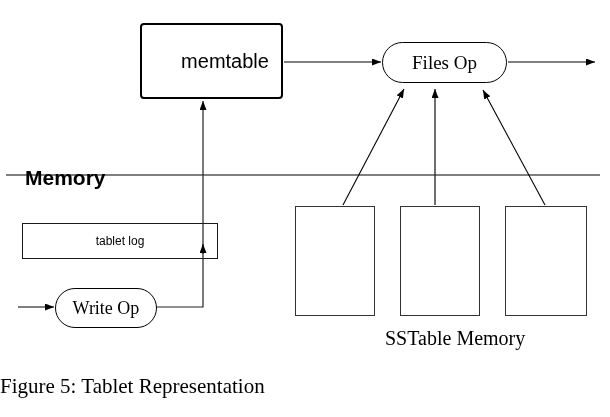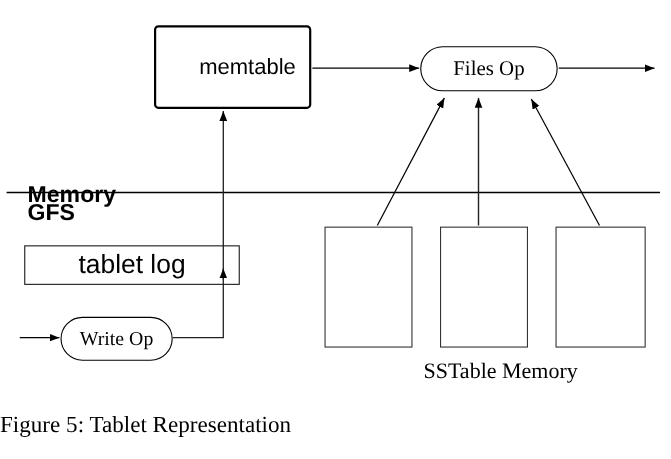--- a/index.html
+++ b/index.html
@@ -48,21 +48,21 @@
   .sstable-box {
     position: absolute;
     top: 206px;
     width: 80px;
     height: 110px;
     border: 1.7px solid #333333;
     box-sizing: border-box;
     background: transparent;
   }
   #memtable-box    { left: 140px; top: 23px;  width: 143px; height: 76px; font-size: 20px; }
-  #tablet-log-box  { left: 22px;  top: 223px; width: 196px; height: 36px; font-size: 24px; }
+  #tablet-log-box  { left: 22px;  top: 223px; width: 196px; height: 36px; font-size: 12px; }
   #read-op-node    { left: 382px; top: 42px;  width: 125px; height: 41px; font-size: 19px; }
   #write-op-node   { left: 55px;  top: 288px; width: 102px; height: 40px; font-size: 18px; }
   #sstable-box-1 { left: 295px; }
   #sstable-box-2 { left: 400px; }
   #sstable-box-3 { left: 505px; width: 82px; }
   .region-label {
     position: absolute;
     left: 25px;
     font-weight: bold;
     font-size: 21px;
@@ -129,19 +129,18 @@
 
   <div id="write-op-node" class="node stadium-node">
     <span>Write Op</span>
   </div>
 
   <div id="sstable-box-1" class="sstable-box"></div>
   <div id="sstable-box-2" class="sstable-box"></div>
   <div id="sstable-box-3" class="sstable-box"></div>
 
   <div id="memory-region-label" class="region-label">Memory</div>
-  <div id="gfs-region-label" class="region-label">GFS</div>
 
   <div id="sstable-files-label">SSTable Memory</div>
 
   <div id="figure-caption">Figure 5: Tablet Representation</div>
 
 </div>
 
 </body></html>

